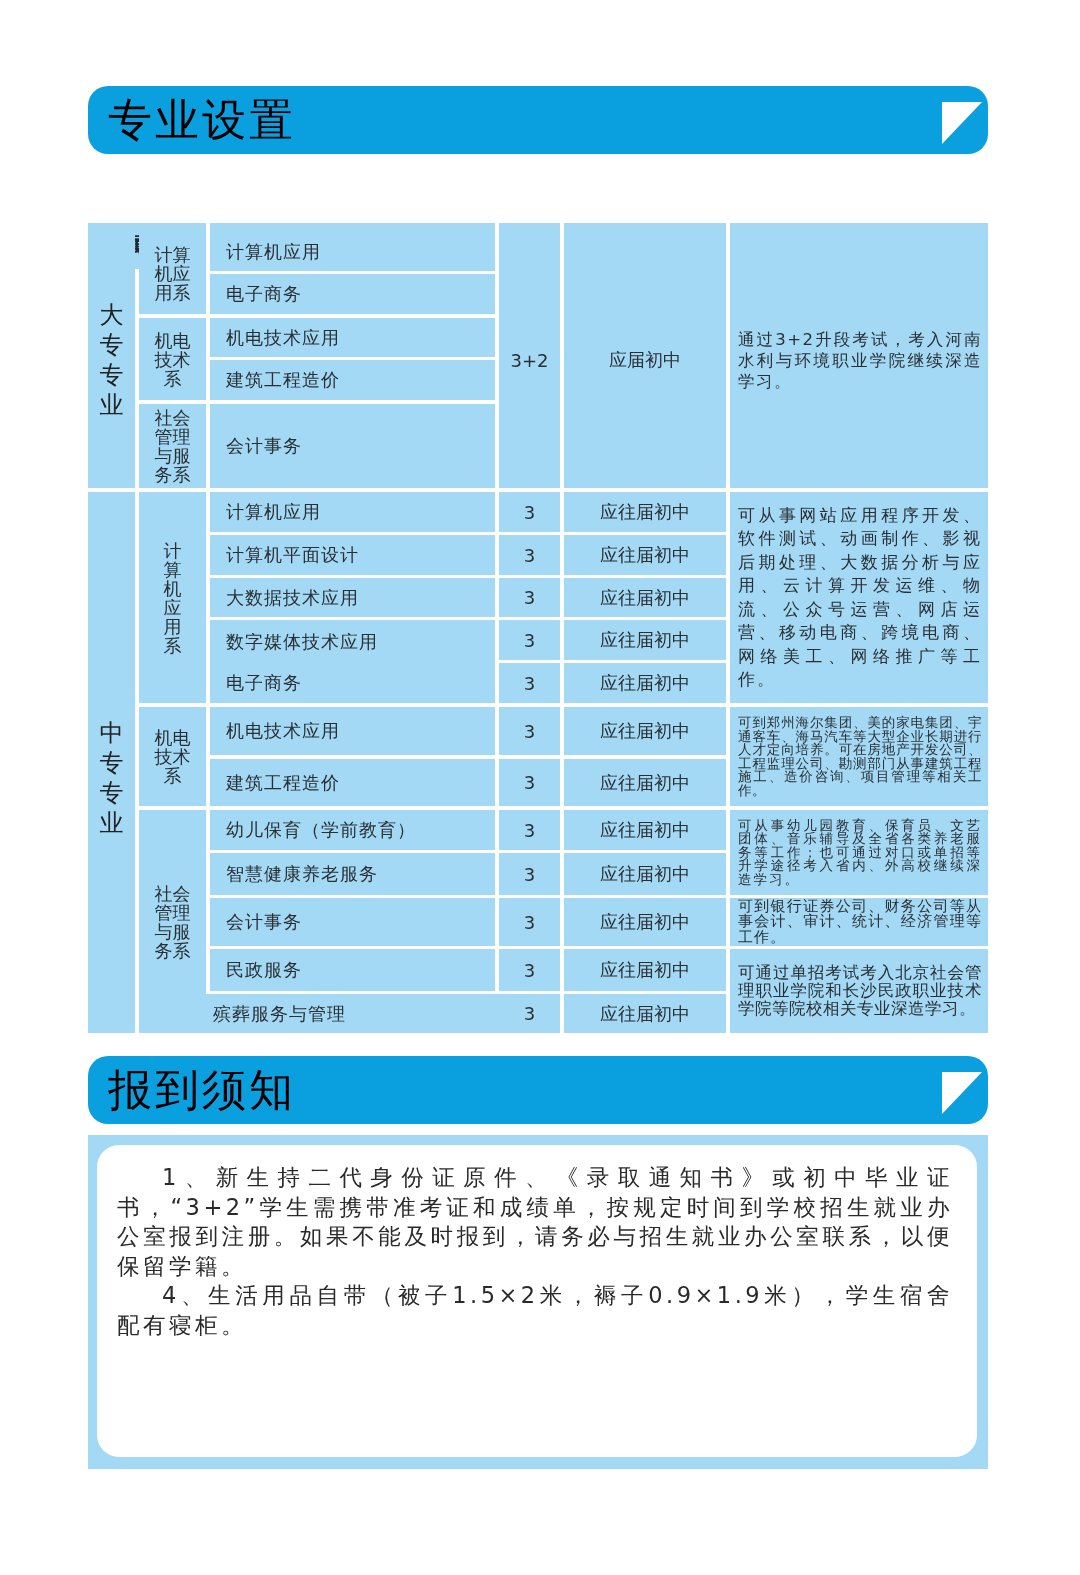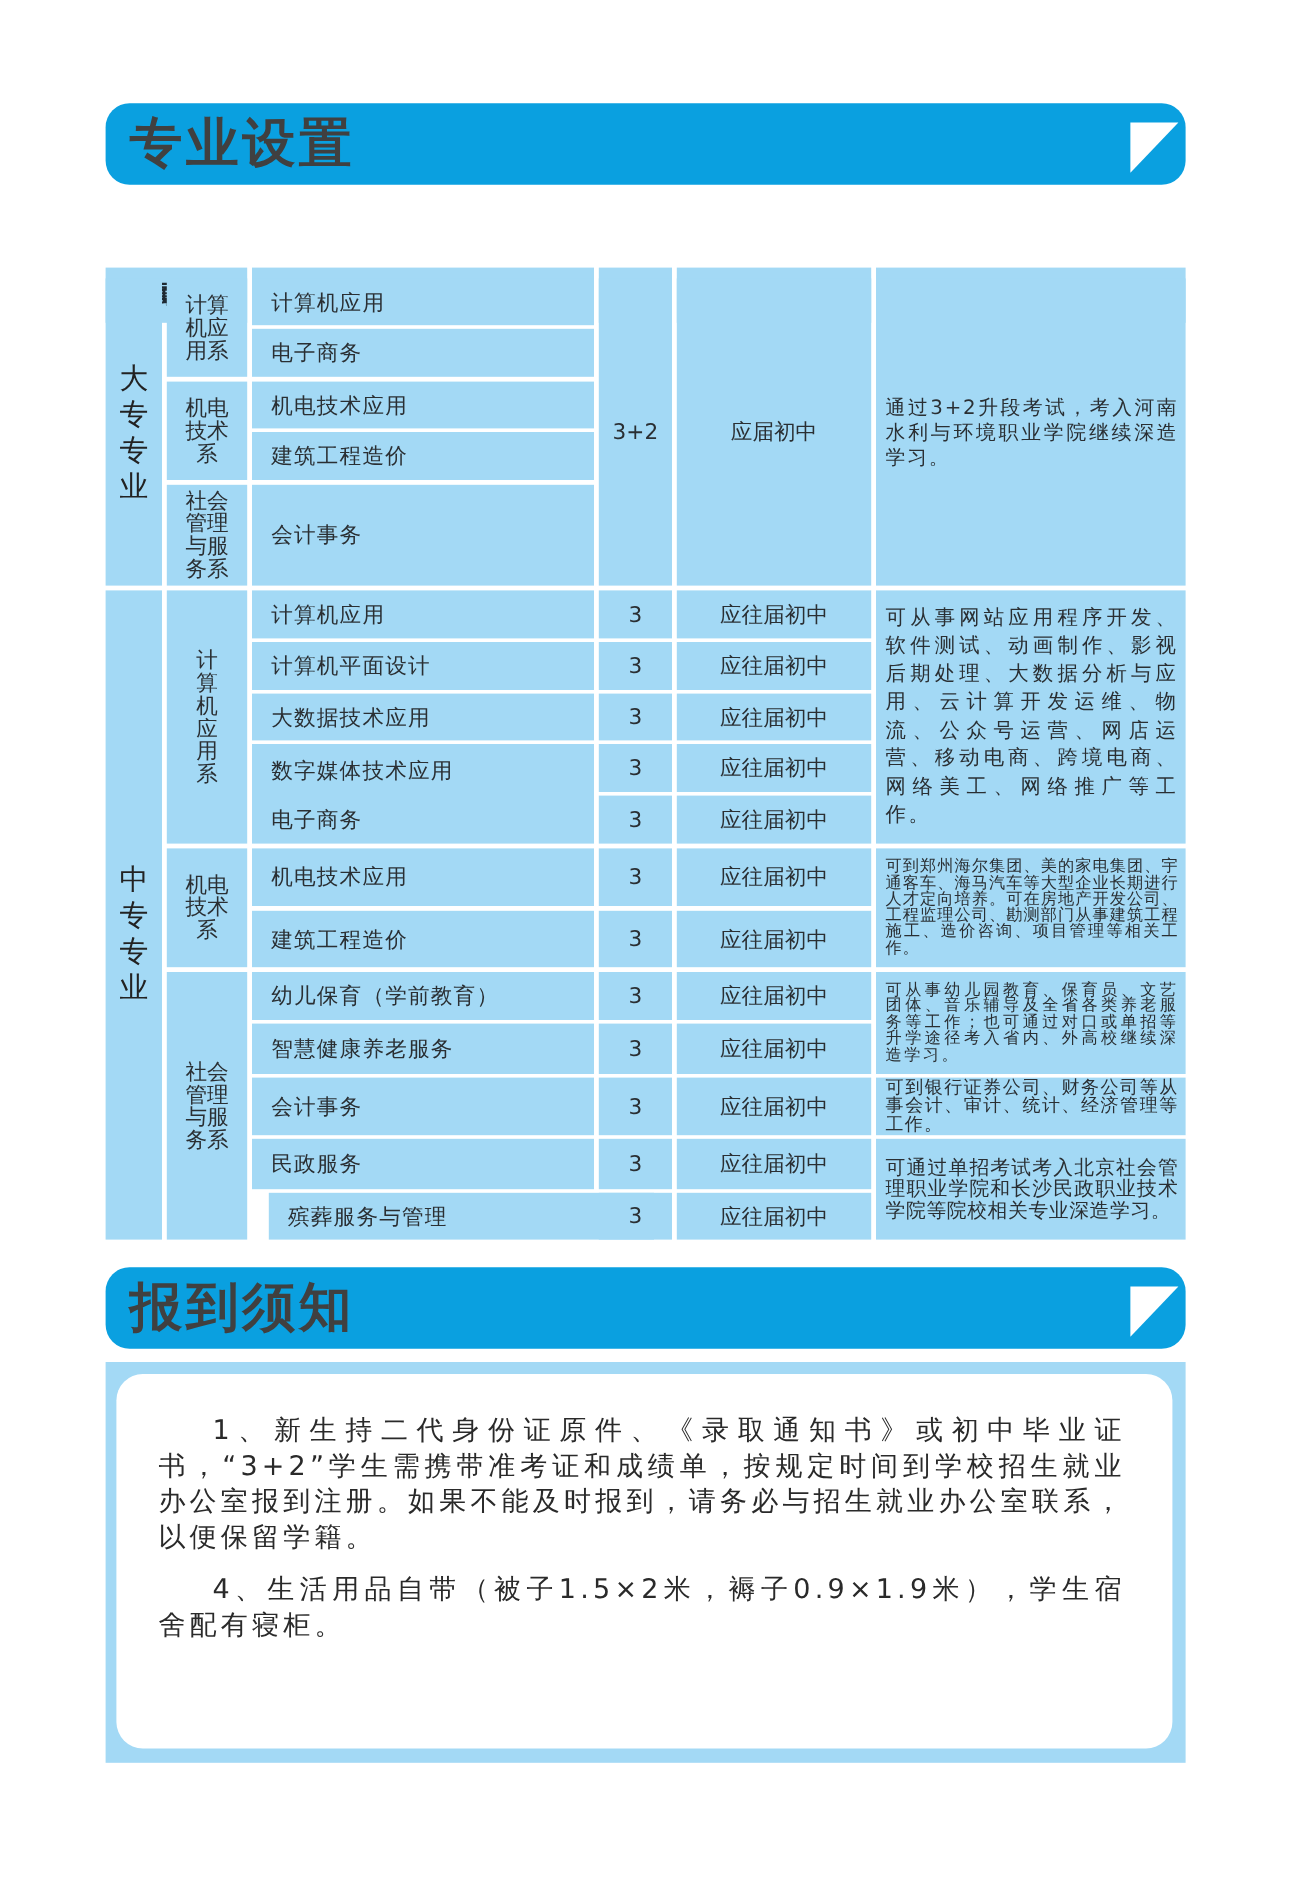--- a/index.html
+++ b/index.html
@@ -6,22 +6,22 @@
   body {
     width: 1080px; height: 1575px; background: #ffffff; position: relative;
     font-family: "DejaVu Sans", "Liberation Sans", sans-serif; color: #2b2b2b;
     overflow: hidden;
   }
   .banner {
     position: absolute; left: 88px; width: 900px; height: 68px;
     background: #0aa0e0; border-radius: 20px;
   }
   .banner .title {
-    position: absolute; left: 20px; top: 6px; font-size: 44px; font-weight: bold;
-    color: #404040; letter-spacing: 3px; line-height: 56px;
+    position: absolute; left: 20px; top: 6px; font-size: 44px; font-weight: normal;
+    color: #000000; letter-spacing: 3px; line-height: 56px;
   }
   .banner .corner {
     position: absolute; right: 4px; top: 10px; width: 44px; height: 50px;
   }
   .cell {
     position: absolute; background: #a3d9f5; box-sizing: border-box;
     display: flex; align-items: center; overflow: hidden;
   }
   .hdr { justify-content: center; font-weight: bold; font-size: 22px; color: #1e2a33; letter-spacing: 2px; margin-top: 41px; }
   .name { padding-left: 16px; font-size: 18px; color: #2a2f33; letter-spacing: 1px; }
@@ -34,21 +34,21 @@
   .desc.small { font-size: 13.5px; line-height: 13.5px; letter-spacing: 0.5px; }
   .desc.mid { font-size: 15px; line-height: 15.5px; }
   .notice-outer {
     position: absolute; left: 88px; top: 1135px; width: 900px; height: 334px; background: #a3d9f5;
   }
   .notice-inner {
     position: absolute; left: 9px; top: 10px; width: 880px; height: 312px; background: #ffffff;
     border-radius: 22px; box-sizing: border-box; padding: 18px 24px 0 20px;
   }
   .notice-inner p {
-    margin: 15px; font-size: 22.5px; line-height: 29.5px; letter-spacing: 3.5px; color: #2a2a2a;
+    margin: 0; font-size: 22.5px; line-height: 29.5px; letter-spacing: 3.5px; color: #2a2a2a;
     text-indent: 2em; text-align: justify;
   }
 </style>
 </head>
 <body>
 
 <div class="banner" style="top:86px;">
   <div class="title">专业设置</div>
   <svg class="corner" viewBox="0 0 44 50">
     <polygon points="2,6 42,6 2,48" fill="#ffffff"></polygon>
@@ -153,21 +153,21 @@
     <div class="cell name" style="left:210px;top:0;width:285px;height:48px;">会计事务</div>
     <div class="cell center" style="left:499px;top:0;width:61px;height:48px;">3</div>
     <div class="cell center" style="left:564px;top:0;width:162px;height:48px;">应往届初中</div>
   </div>
   <div style="position:absolute;left:0;top:949px;">
     <div class="cell name" style="left:210px;top:0;width:285px;height:42px;">民政服务</div>
     <div class="cell center" style="left:499px;top:0;width:61px;height:42px;">3</div>
     <div class="cell center" style="left:564px;top:0;width:162px;height:42px;">应往届初中</div>
   </div>
   <div style="position:absolute;left:0;top:994px;">
-    <div class="cell name" style="left:224px;top:0;width:321px;height:39px;">殡葬服务与管理</div>
+    <div class="cell name" style="left:197px;top:0;width:321px;height:39px;">殡葬服务与管理</div>
     <div class="cell center" style="left:499px;top:0;width:61px;height:39px;">3</div>
     <div class="cell center" style="left:564px;top:0;width:162px;height:39px;">应往届初中</div>
   </div>
 
   <div class="cell desc" style="left:730px;top:492px;width:258px;height:211px;font-size:17px;line-height:23.5px;letter-spacing:2px;">可从事网站应用程序开发、软件测试、动画制作、影视后期处理、大数据分析与应用、云计算开发运维、物流、公众号运营、网店运营、移动电商、跨境电商、网络美工、网络推广等工作。</div>
   <div class="cell desc small" style="left:730px;top:707px;width:258px;height:99px;">可到郑州海尔集团、美的家电集团、宇通客车、海马汽车等大型企业长期进行人才定向培养。可在房地产开发公司、工程监理公司、勘测部门从事建筑工程施工、造价咨询、项目管理等相关工作。</div>
   <div class="cell desc small" style="left:730px;top:810px;width:258px;height:85px;letter-spacing:2px;">可从事幼儿园教育、保育员、文艺团体、音乐辅导及全省各类养老服务等工作；也可通过对口或单招等升学途径考入省内、外高校继续深造学习。</div>
   <div class="cell desc mid" style="left:730px;top:898px;width:258px;height:48px;">可到银行证券公司、财务公司等从事会计、审计、统计、经济管理等工作。</div>
   <div class="cell desc" style="left:730px;top:949px;width:258px;height:84px;font-size:16.5px;line-height:18px;letter-spacing:0.5px;">可通过单招考试考入北京社会管理职业学院和长沙民政职业技术学院等院校相关专业深造学习。</div>
 </div>

